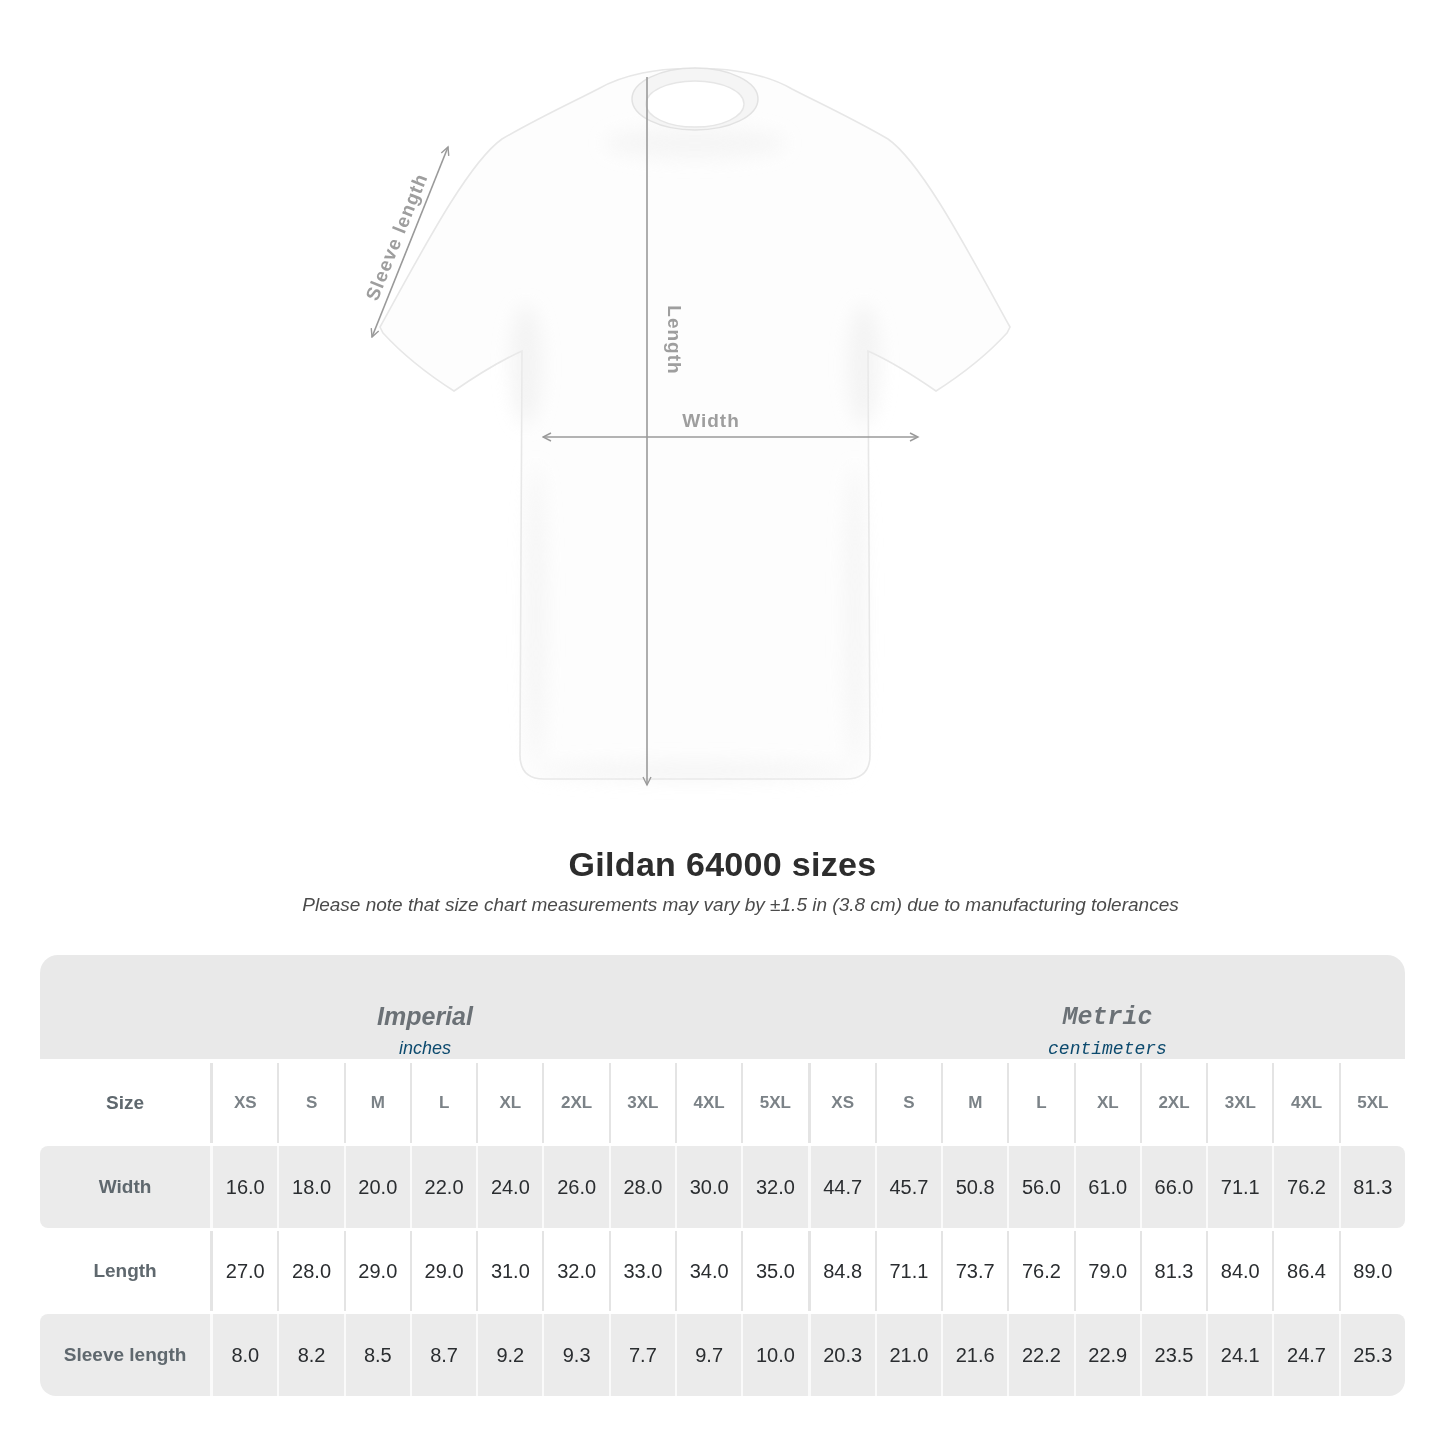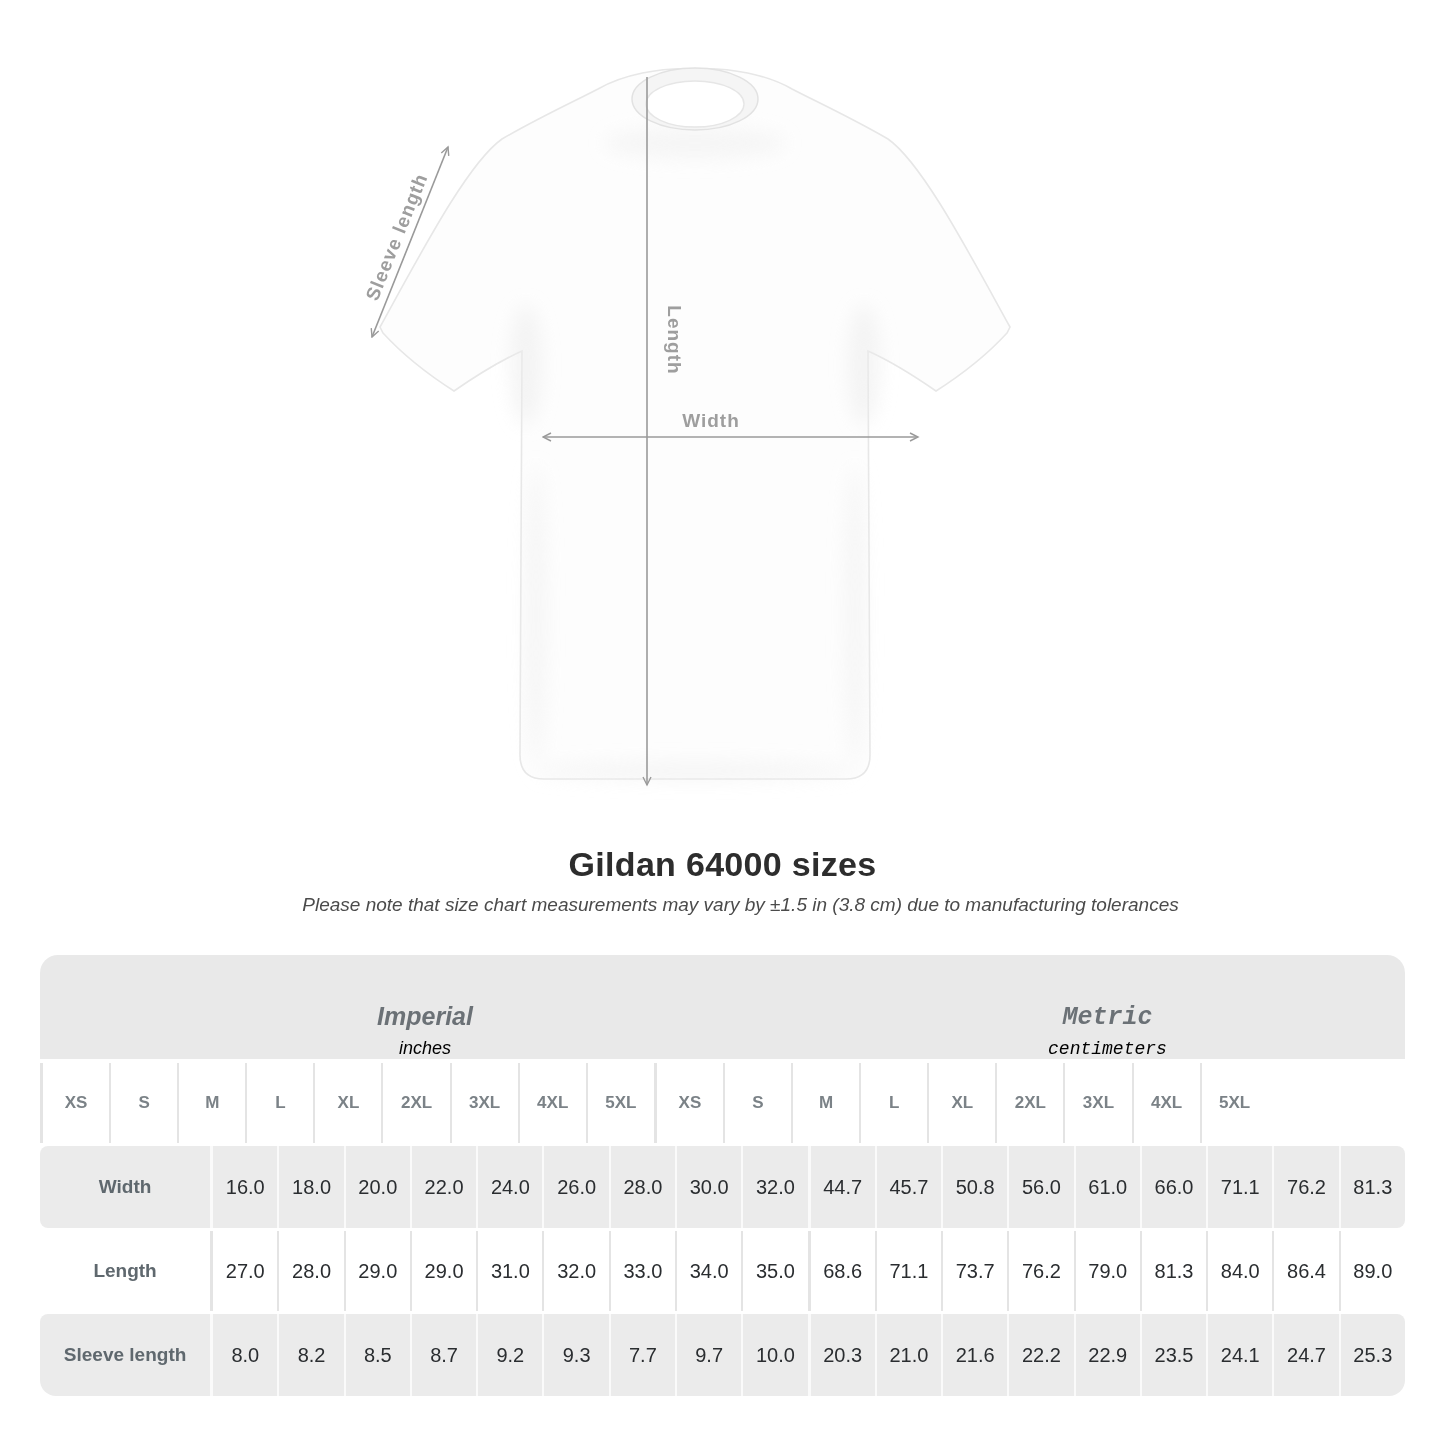--- a/index.html
+++ b/index.html
@@ -24,21 +24,21 @@
   .table-wrap{position:absolute;left:40px;top:955px;width:1365px;}
   .trow{display:flex;margin-top:3px;height:80px;}
   .band-row{margin-top:0;height:104px;margin-bottom:4px;}
   .band{
     background:#e9e9e9;display:flex;flex-direction:column;
     align-items:center;justify-content:flex-end;
   }
   .band-imp{width:56.41%;border-radius:18px 0 0 0;}
   .band-met{width:43.59%;border-radius:0 18px 0 0;font-family:Liberation Mono, monospace;}
   .band-title{font-size:25px;font-weight:bold;font-style:italic;color:#6b7176;}
-  .band-sub{font-size:18px;font-style:italic;color:#000000;margin-top:7px;}
+  .band-sub{font-size:18px;font-style:italic;color:#0c4a6e;margin-top:7px;}
   .cell{display:flex;align-items:center;justify-content:center;}
   .lblcell{width:12.82%;font-weight:bold;font-size:19px;color:#5f686e;}
   .hcell,.vcell{width:4.843%;}
   .hcell{font-weight:bold;font-size:17px;color:#7b8287;}
   .vcell{font-size:20px;color:#2a2d30;}
   .hcell,.vcell{border-left:2px solid transparent;}
   .grp{border-left-width:3px;}
   .row-white .hcell,.row-white .vcell{border-left-color:#e4e4e4;}
   .row-gray .hcell,.row-gray .vcell{border-left-color:#fafafa;}
   .row-gray .cell{background:#ebebeb;}
@@ -103,20 +103,21 @@
     <div class="band band-imp">
       <div class="band-title">Imperial</div>
       <div class="band-sub">inches</div>
     </div>
     <div class="band band-met">
       <div class="band-title">Metric</div>
       <div class="band-sub">centimeters</div>
     </div>
   </div>
   <div class="trow row-white" id="size-row">
+    <div class="cell lblcell">Size</div>
 
   <div class="cell hcell grp">XS</div>
       <div class="cell hcell">S</div>
       <div class="cell hcell">M</div>
       <div class="cell hcell">L</div>
       <div class="cell hcell">XL</div>
       <div class="cell hcell">2XL</div>
       <div class="cell hcell">3XL</div>
       <div class="cell hcell">4XL</div>
       <div class="cell hcell">5XL</div>
@@ -156,21 +157,21 @@
         <div class="cell lblcell">Length</div>
         <div class="cell vcell grp">27.0</div>
         <div class="cell vcell">28.0</div>
         <div class="cell vcell">29.0</div>
         <div class="cell vcell">29.0</div>
         <div class="cell vcell">31.0</div>
         <div class="cell vcell">32.0</div>
         <div class="cell vcell">33.0</div>
         <div class="cell vcell">34.0</div>
         <div class="cell vcell">35.0</div>
-        <div class="cell vcell grp">68.6</div>
+        <div class="cell vcell grp">84.8</div>
         <div class="cell vcell">71.1</div>
         <div class="cell vcell">73.7</div>
         <div class="cell vcell">76.2</div>
         <div class="cell vcell">79.0</div>
         <div class="cell vcell">81.3</div>
         <div class="cell vcell">84.0</div>
         <div class="cell vcell">86.4</div>
         <div class="cell vcell">89.0</div>
       </div>
       <div class="trow row-gray row-last">

